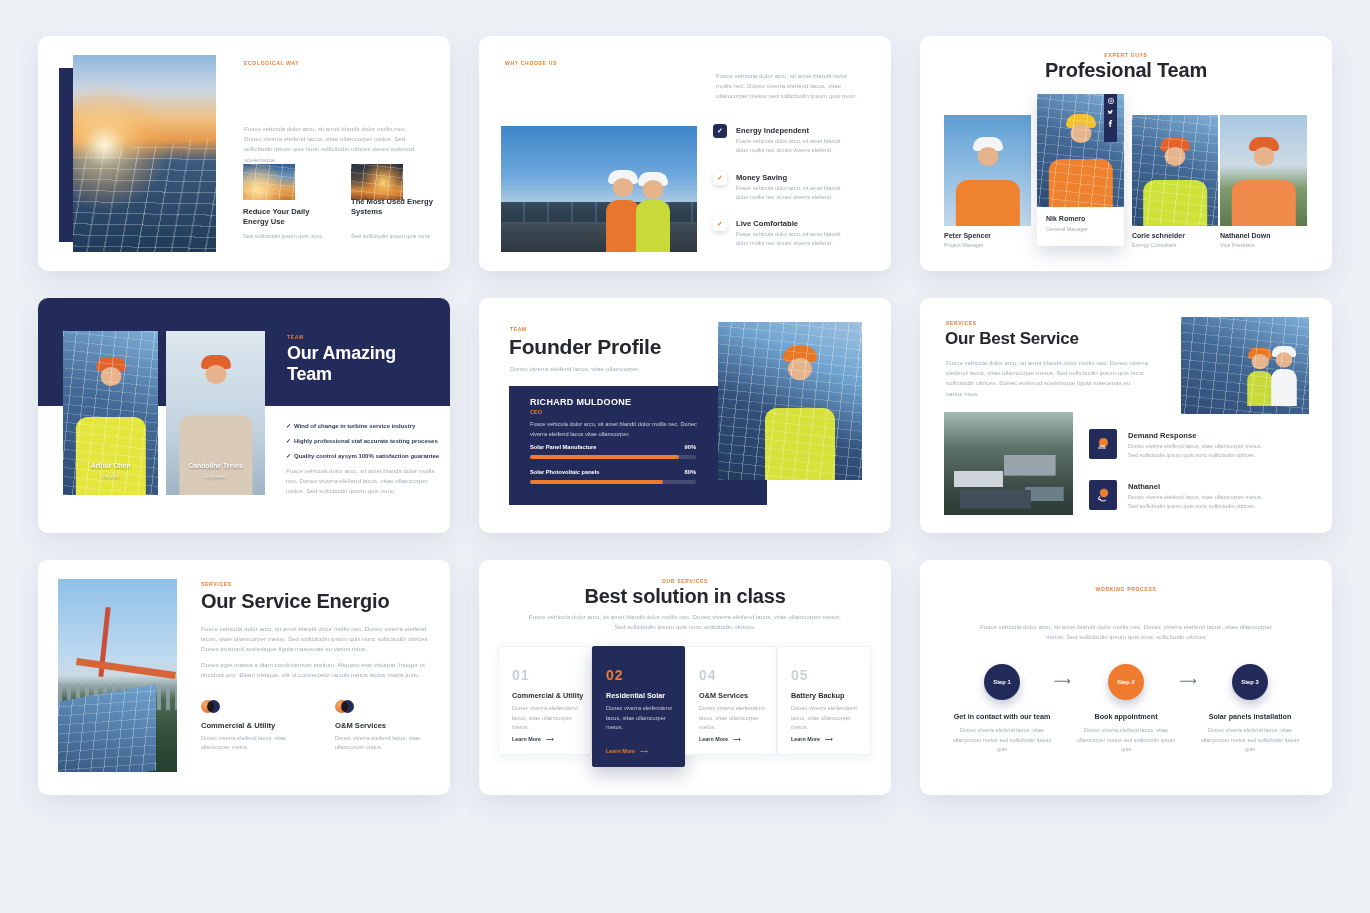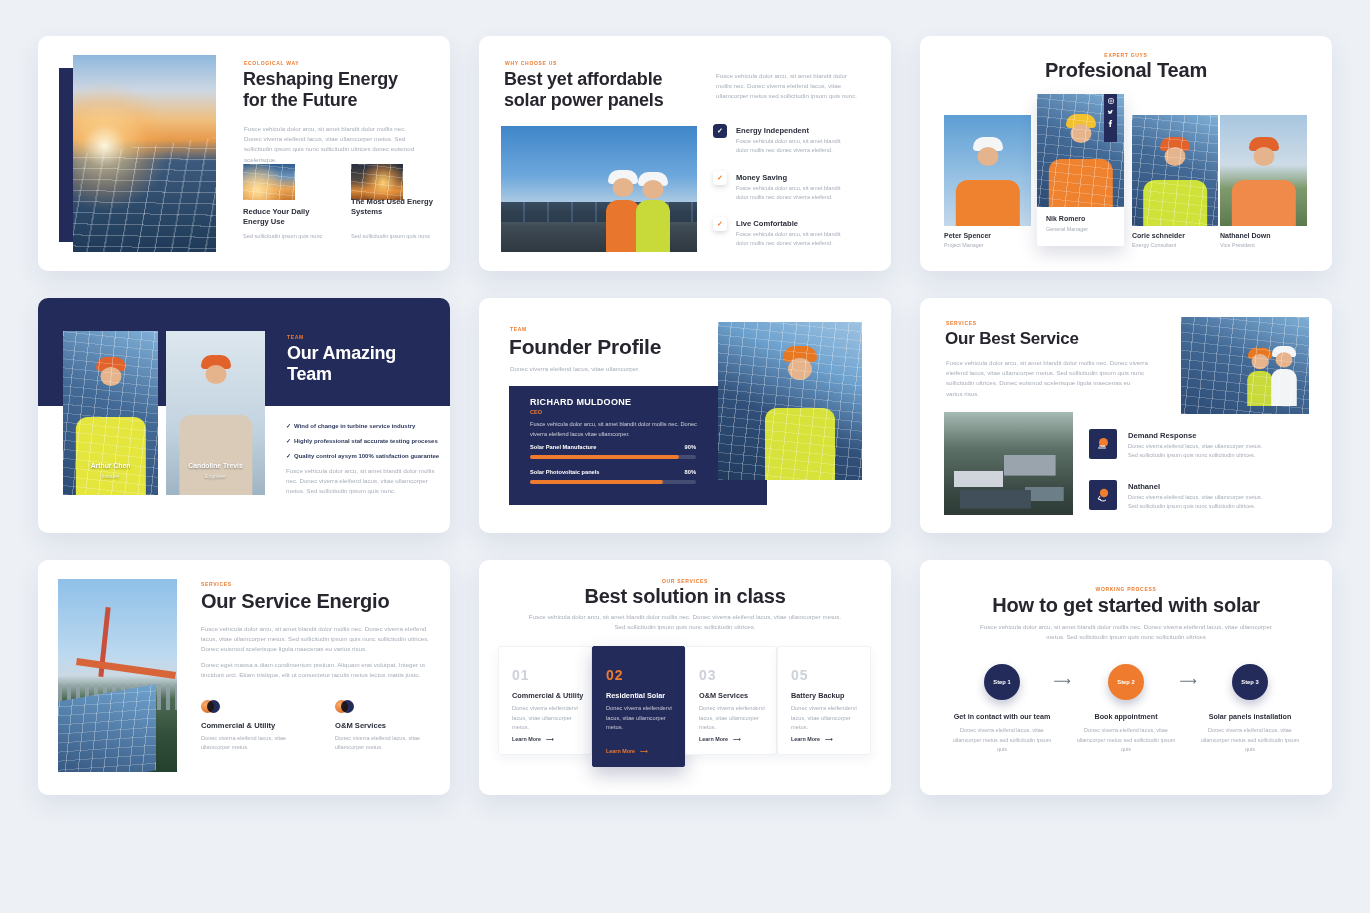--- a/index.html
+++ b/index.html
@@ -96,33 +96,31 @@
 </style>
 </head>
 <body>
 
 <div class="canvas">
 
   <section class="slide" style="left:38px;top:36px">
     <div class="abs navy-strip" style="left:21px;top:32px;width:16px;height:174px"></div>
     <div class="photo photo-sunset-panels" style="left:35px;top:19px;width:143px;height:197px"></div>
     <div class="eyebrow" style="left:206px;top:24px">ECOLOGICAL WAY</div>
-    <h2 class="h1" style="left:205px;top:33px;width:162px;font-size:18px">Reshaping Energy for the Future</h2>
     <p class="body" style="left:206px;top:88px;width:180px">Fusce vehicula dolor arcu, sit amet blandit dolor mollis nec. Donec viverra eleifend lacus, vitae ullamcorper metus. Sed sollicitudin ipsum quis nunc sollicitudin ultrices donec euismod scelerisque.</p>
     <div class="photo photo-thumb1 gridlines" style="left:205px;top:128px;width:52px;height:36px"></div>
     <div class="photo photo-thumb2 gridlines" style="left:313px;top:128px;width:52px;height:36px"></div>
     <div class="feat-title" style="left:205px;top:171px;width:82px">Reduce Your Daily Energy Use</div>
     <div class="body small" style="left:205px;top:196px;width:100px">Sed sollicitudin ipsum quis nunc</div>
     <div class="feat-title" style="left:313px;top:161px;width:82px">The Most Used Energy Systems</div>
     <div class="body small" style="left:313px;top:196px;width:100px">Sed sollicitudin ipsum quis nunc</div>
   </section>
 
   <section class="slide" style="left:479px;top:36px">
     <div class="eyebrow" style="left:26px;top:24px">WHY CHOOSE US</div>
-    <h2 class="h1" style="left:25px;top:33px;width:175px;font-size:18px">Best yet affordable solar power panels</h2>
     <div class="photo photo-sky-workers" style="left:22px;top:90px;width:196px;height:126px">
       <div class="fig" style="left:48px;top:38px">
         <i class="helmet" style="top:6px;background:#f3f5f7"></i>
           <i class="head" style="top:14px"></i>
         <i class="vest" style="width:34px;height:52px;background:#e8762c"></i>
       </div>
       <div class="fig" style="left:108px;top:40px">
         <i class="helmet" style="top:6px;background:#f3f5f7"></i>
           <i class="head" style="top:14px"></i>
         <i class="vest" style="width:34px;height:52px;background:#c8da3a"></i>
@@ -327,36 +325,35 @@
       <p class="sol-body">Donec viverra eleifendervi lacus, vitae ullamcorper metus.</p>
       <div class="sol-link"><span>Learn More</span><span class="arr">⟶</span></div>
     </div>
     <div class="sol-card active" style="left:113px;top:86px;width:93px;height:121px">
       <div class="sol-num">02</div>
       <div class="sol-title">Residential Solar</div>
       <p class="sol-body">Donec viverra eleifendervi lacus, vitae ullamcorper metus.</p>
       <div class="sol-link"><span>Learn More</span><span class="arr">⟶</span></div>
     </div>
     <div class="sol-card" style="left:206px;top:86px;width:92px;height:109px">
-      <div class="sol-num">03</div>
+      <div class="sol-num">04</div>
       <div class="sol-title">O&amp;M Services</div>
       <p class="sol-body">Donec viverra eleifendervi lacus, vitae ullamcorper metus.</p>
       <div class="sol-link"><span>Learn More</span><span class="arr">⟶</span></div>
     </div>
     <div class="sol-card" style="left:298px;top:86px;width:94px;height:109px">
       <div class="sol-num">05</div>
       <div class="sol-title">Battery Backup</div>
       <p class="sol-body">Donec viverra eleifendervi lacus, vitae ullamcorper metus.</p>
       <div class="sol-link"><span>Learn More</span><span class="arr">⟶</span></div>
     </div>
   </section>
 
   <section class="slide" style="left:920px;top:560px">
     <div class="eyebrow" style="left:0;right:0;top:26px;text-align:center">WORKING PROCESS</div>
-    <h2 class="h1" style="left:0;right:0;top:34px;font-size:20px;text-align:center">How to get started with solar</h2>
     <p class="body" style="left:56px;top:62px;width:300px;text-align:center">Fusce vehicula dolor arcu, sit amet blandit dolor mollis nec. Donec viverra eleifend lacus, vitae ullamcorper metus. Sed sollicitudin ipsum quis nunc sollicitudin ultrices</p>
     <div class="step-circle navy" style="left:64px;top:104px">
         <span>Step 1</span>
       </div>
     <div class="step-arrow" style="left:112px;top:114px;width:60px">⟶</div>
     <div class="step-circle orange" style="left:188px;top:104px">
         <span>Step 2</span>
       </div>
     <div class="step-arrow" style="left:238px;top:114px;width:60px">⟶</div>
     <div class="step-circle navy" style="left:312px;top:104px">

